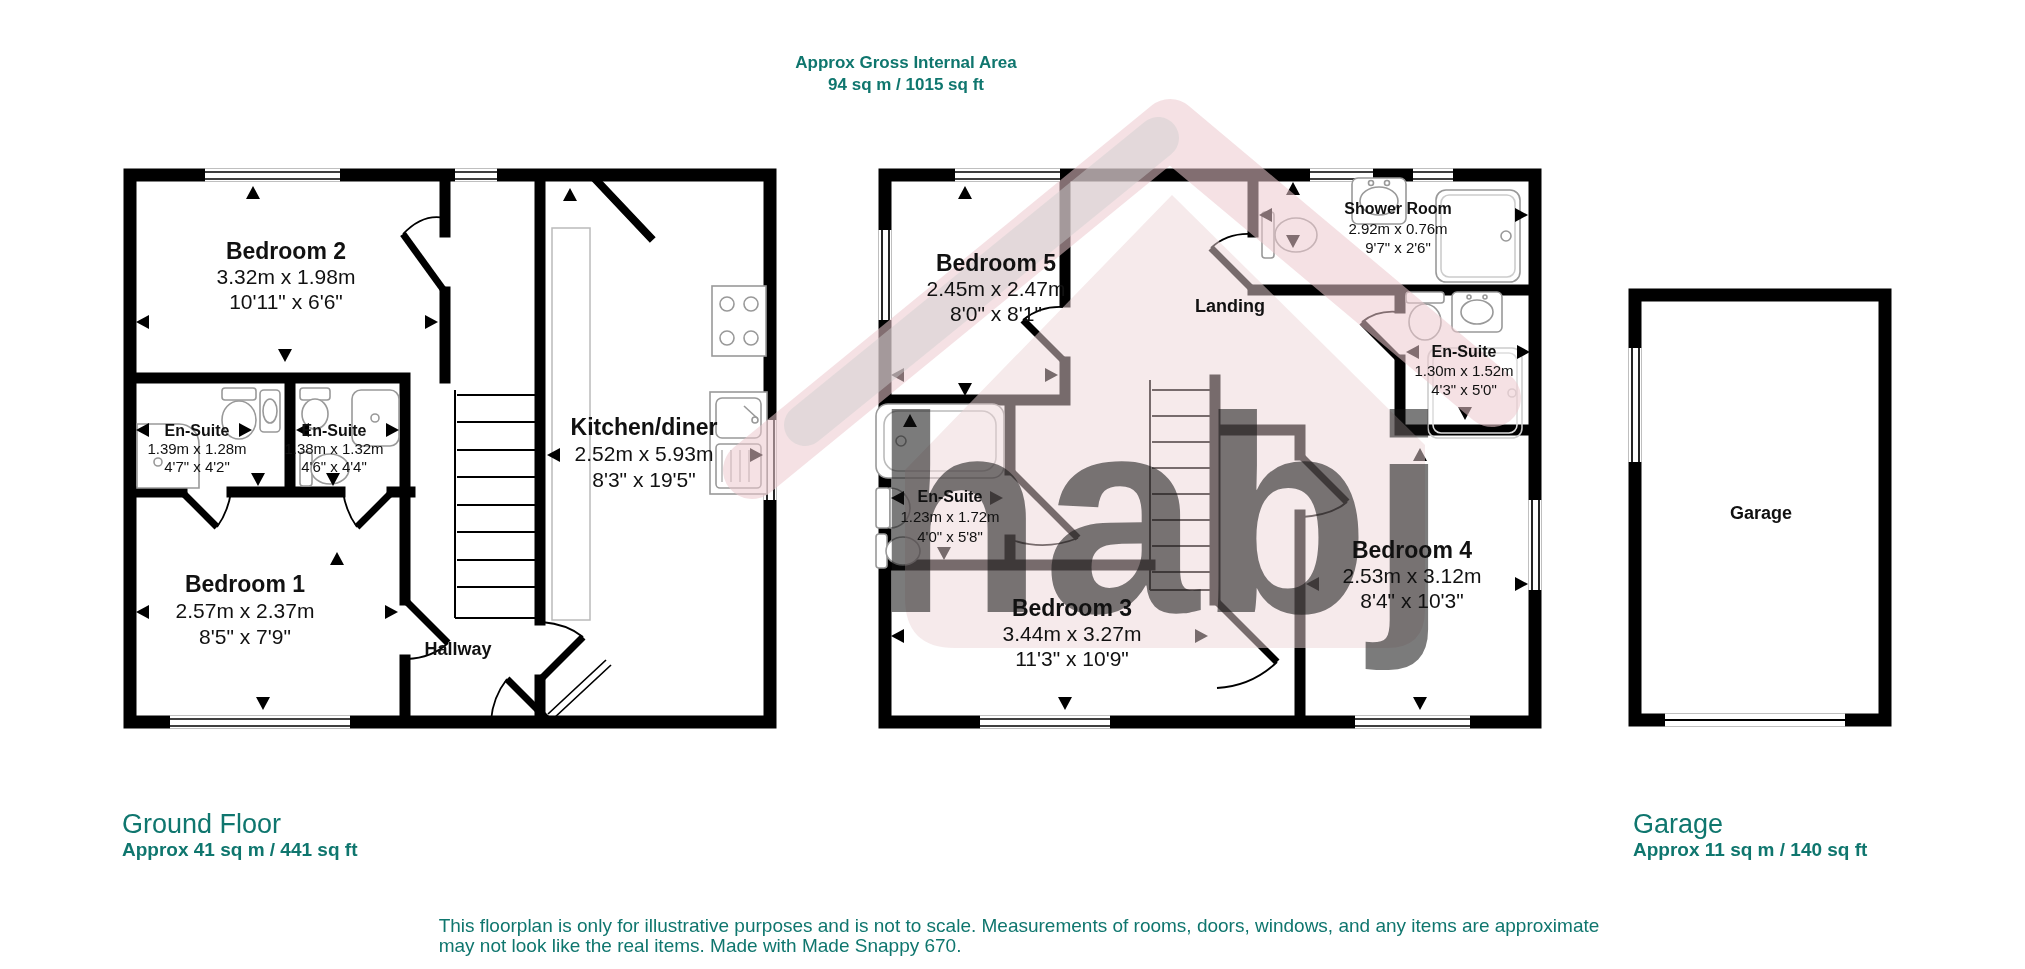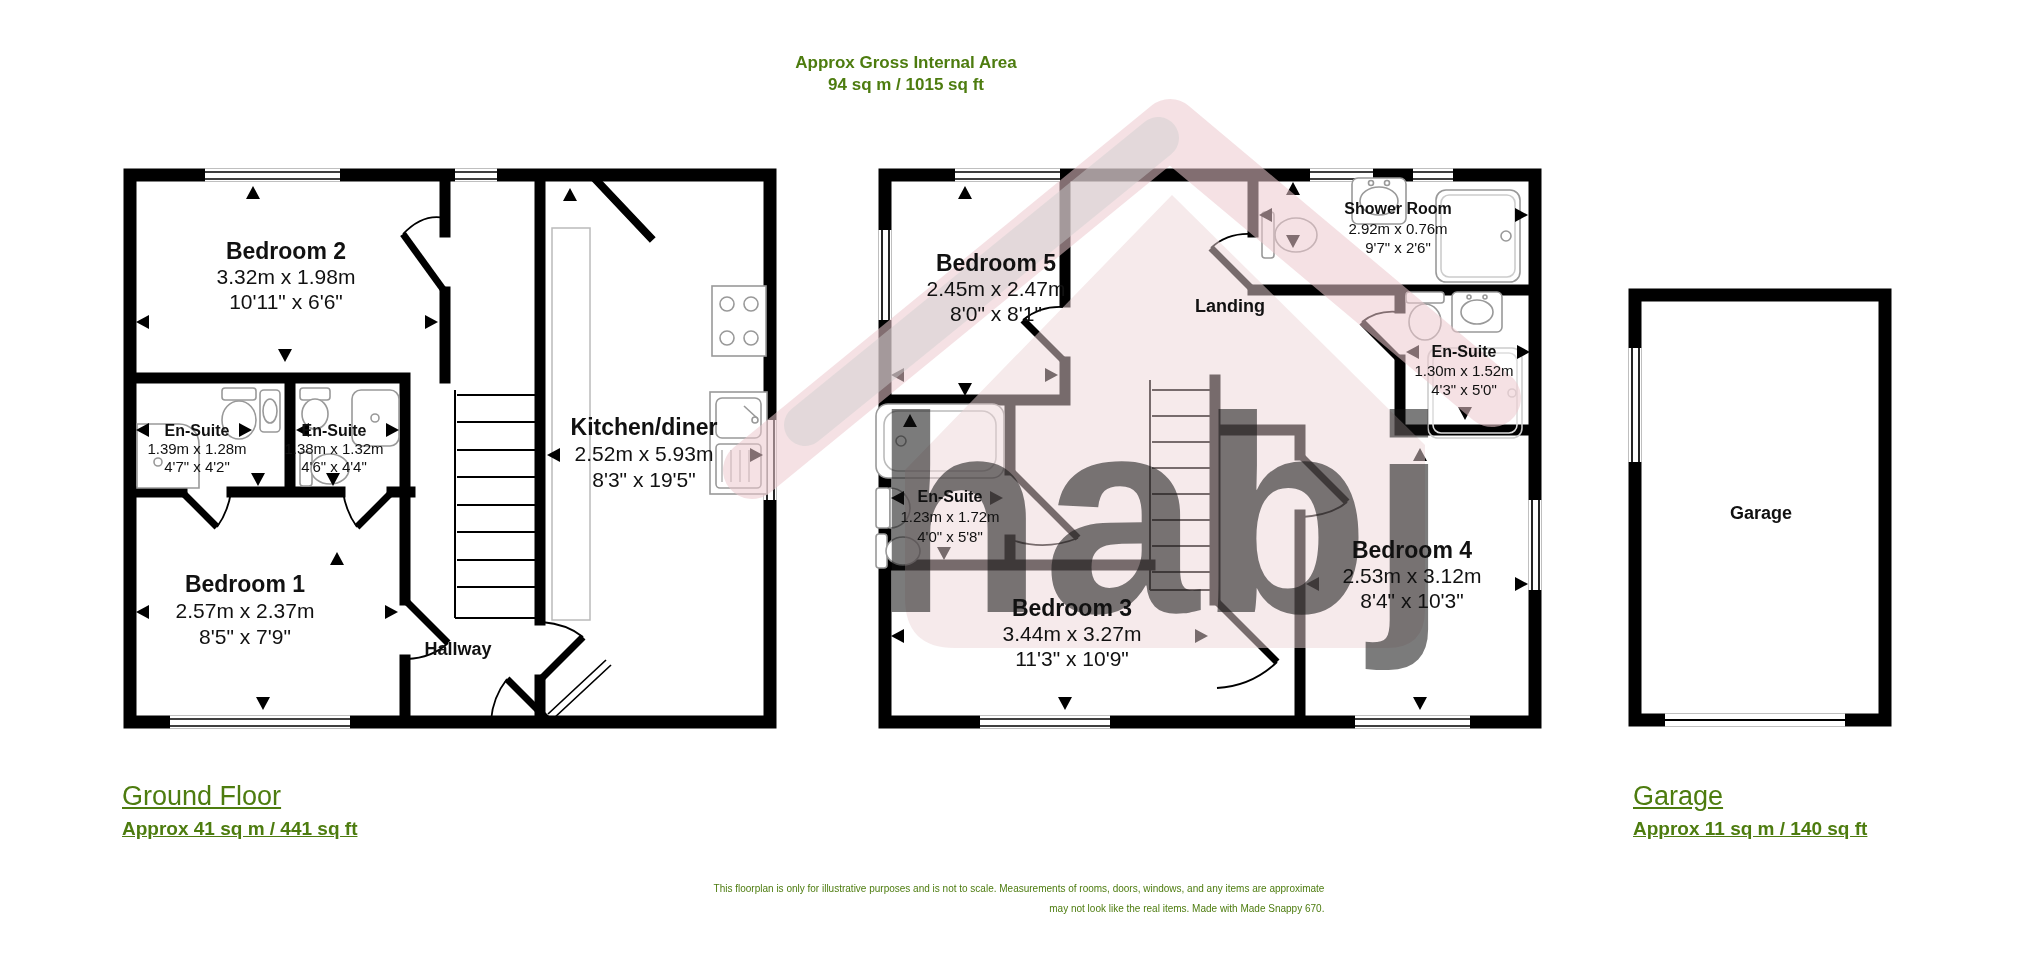--- a/index.html
+++ b/index.html
@@ -1,25 +1,25 @@
 <!DOCTYPE html>
 <html><head>
 <meta charset="utf-8">
 <style>
   html,body{margin:0;padding:0;background:#fff;}
   .canvas{position:relative;width:2025px;height:969px;background:#fff;overflow:hidden;
-          font-family:"Liberation Sans",sans-serif;color:#4d7c0f;}
+          font-family:"Liberation Sans",sans-serif;color:#0f766e;}
   .abs{position:absolute;}
   .header{top:52px;left:906px;transform:translateX(-50%);text-align:center;
           font-size:17px;font-weight:bold;line-height:22px;white-space:nowrap;}
-  .floor-label{top:781px;white-space:nowrap;text-decoration:underline;}
+  .floor-label{top:809px;white-space:nowrap;}
   .floor-label .t{font-size:27px;font-weight:400;line-height:30px;}
-  .floor-label .a{font-size:19px;font-weight:bold;margin-top:7px;}
-  .disclaimer{top:879px;left:1019px;transform:translateX(-50%);text-align:right;
-              font-size:10px;line-height:20px;white-space:nowrap;}
+  .floor-label .a{font-size:19px;font-weight:bold;}
+  .disclaimer{top:916px;left:1019px;transform:translateX(-50%);text-align:left;
+              font-size:19px;line-height:20px;white-space:nowrap;}
   svg{position:absolute;top:0;left:0;}
   
   text{fill:#111;text-anchor:middle;font-family:"Liberation Sans",sans-serif;}
   .rn{font-size:23px;font-weight:bold;}
   .rd{font-size:21px;}
   .rns{font-size:16px;font-weight:bold;}
   .rds{font-size:15px;}
   .rt{font-size:18px;font-weight:bold;}
   .wall{stroke:#000;fill:none;stroke-linecap:square;}
   .win{stroke:#000;stroke-width:1.7;}

